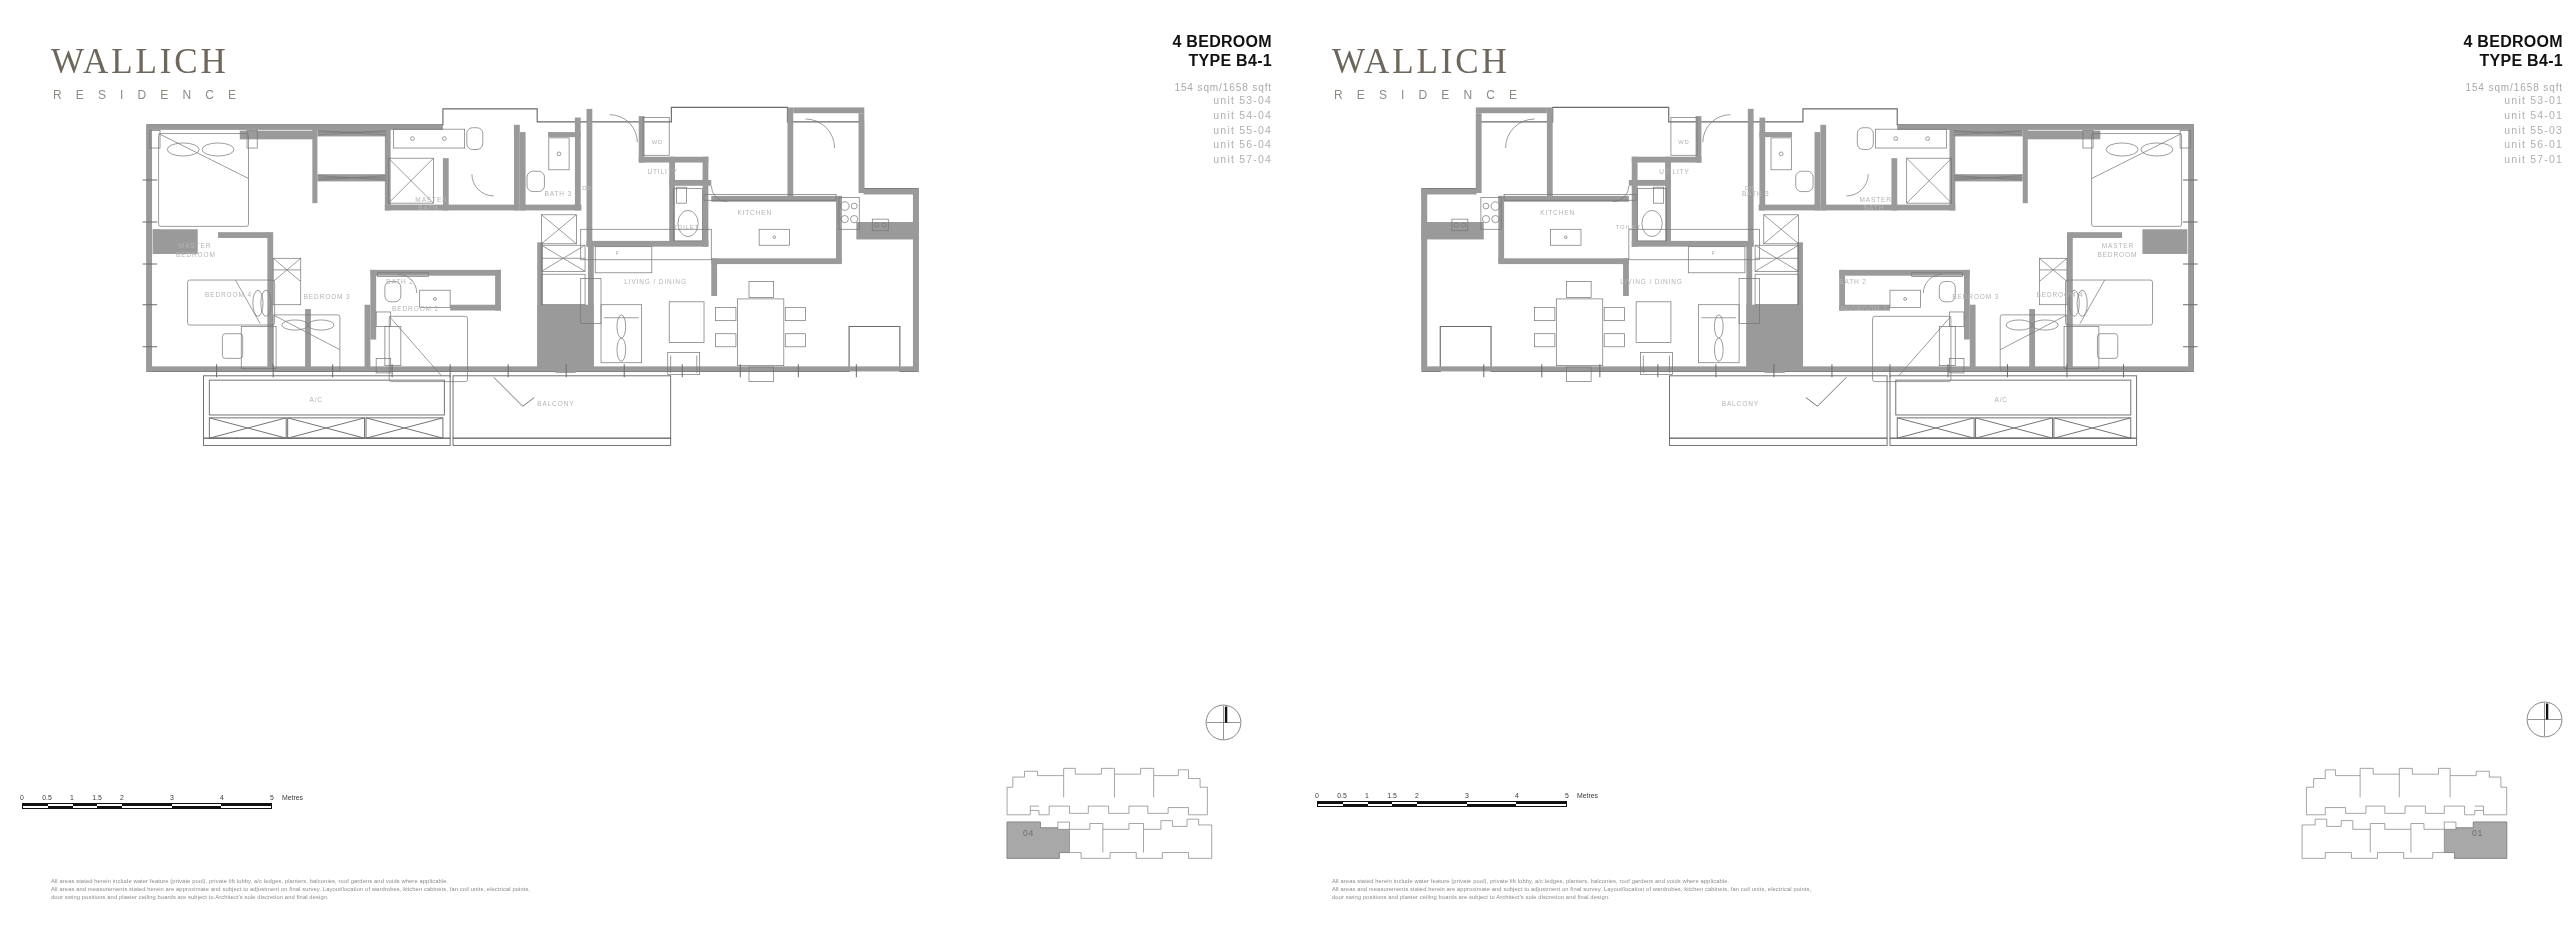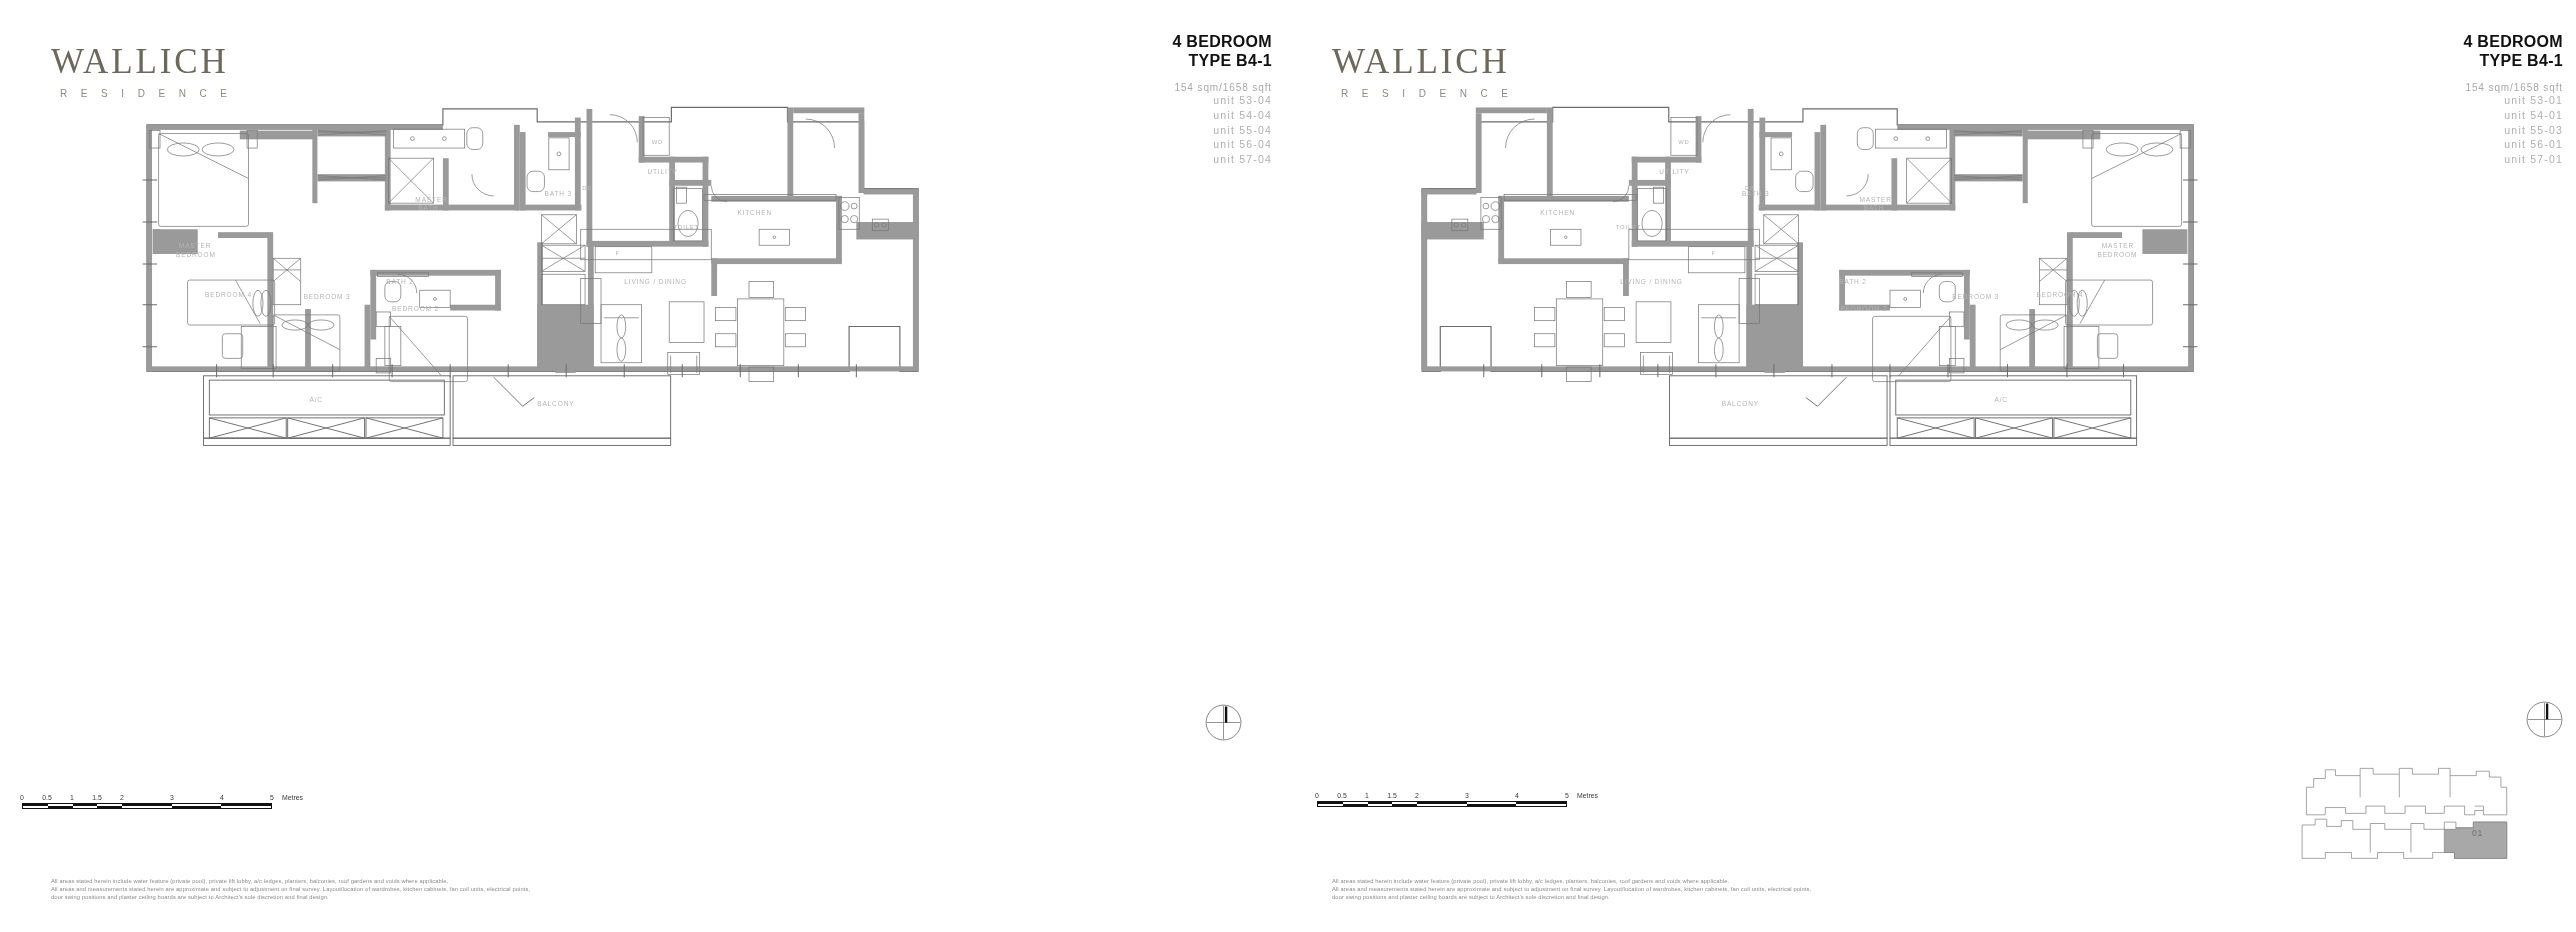--- a/index.html
+++ b/index.html
@@ -20,25 +20,25 @@
     font-family: "Liberation Serif", serif;
     font-size: 35px;
     letter-spacing: 2.9px;
     color: #6e685c;
     font-weight: 400;
     line-height: 1;
     white-space: nowrap;
   }
   .logo-sub {
     font-family: "Liberation Sans", sans-serif;
-    font-size: 10px;
+    font-size: 12px;
     letter-spacing: 5.4px;
     color: #8d8a82;
     margin-top: 8.7px;
-    margin-left: 9px;
+    margin-left: 2px;
     white-space: nowrap;
   }
 
   
   .titleblock { position: absolute; text-align: right; }
   .tb-type {
     font-family: "Liberation Sans", sans-serif;
     font-weight: bold;
     font-size: 16px;
     letter-spacing: 0.3px;
@@ -393,20 +393,49 @@
     <div class="north" style="left:1201px; top:700px;">
       <svg width="45" height="45" viewBox="0 0 62 62" xmlns="http://www.w3.org/2000/svg">
         <circle cx="31" cy="31" r="24" fill="none" stroke="#5a5a5a" stroke-width="1"></circle>
         <path d="M31,8 L31,54" stroke="#5a5a5a" stroke-width="0.9"></path>
         <path d="M8,31 L54,31" stroke="#5a5a5a" stroke-width="0.9"></path>
         <path d="M33,9 L36,31 L33,31 Z" fill="#111"></path>
         <rect x="33" y="9" width="3.2" height="22" fill="#111"></rect>
       </svg>
     </div>
 
+    <div class="keyplan" style="left:994px; top:758px;">
+      <svg width="254" height="102" viewBox="0 0 350 140" xmlns="http://www.w3.org/2000/svg">
+
+        <g fill="none" stroke="#777" stroke-width="0.9">
+          <path d="M18,40 L26,40 L26,26 L42,26 L42,18 L60,18 L60,24 L96,24 L96,14 L112,14
+                   L112,22 L148,22 L148,14 L166,14 L166,22 L202,22 L202,14 L220,14 L220,24
+                   L254,24 L254,16 L268,16 L268,28 L284,28 L284,40 L294,40 L294,78 L268,78
+                   L268,68 L240,68 L240,76 L212,76 L212,66 L186,66 L186,76 L158,76 L158,66
+                   L130,66 L130,76 L104,76 L104,66 L76,66 L76,78 L62,78 L62,72 L50,72
+                   L50,78 L18,78 Z"></path>
+          <path d="M96,24 L96,54 M166,22 L166,54 M220,24 L220,54"></path>
+          <path d="M50,72 L50,66 L62,66"></path>
+        </g>
+
+        <g fill="none" stroke="#777" stroke-width="0.9">
+          <path d="M18,88 L18,138 L90,138 L90,130 L120,130 L120,138 L160,138 L160,130
+                   L196,130 L196,138 L232,138 L232,130 L268,130 L268,138 L300,138 L300,92
+                   L282,92 L282,84 L266,84 L266,94 L246,94 L246,86 L230,86 L230,98
+                   L206,98 L206,90 L186,90 L186,98 L150,98 L150,90 L132,90 L132,98
+                   L104,98 L104,88 L88,88 L88,96 L64,96 L64,88 Z"></path>
+          <path d="M150,98 L150,130 M206,98 L206,130"></path>
+        </g>
+
+        <g>
+          <path d="M18,88 L18,138 L90,138 L90,130 L104,130 L104,98 L88,98 L88,96 L64,96 L64,88 Z" fill="#a8a8a8" stroke="#7d7d7d" stroke-width="0.9"></path>
+        </g>
+      </svg>
+      <span class="kp-label" style="left:29px; top:70px;">04</span>
+    </div>
 
     <div class="disclaimer" style="left:51px; top:877px;">
       <p>All areas stated herein include water feature (private pool), private lift lobby, a/c ledges, planters, balconies, roof gardens and voids where applicable.</p>
       <p>All areas and measurements stated herein are approximate and subject to adjustment on final survey. Layout/location of wardrobes, kitchen cabinets, fan coil units, electrical points,</p>
       <p>door swing positions and plaster ceiling boards are subject to Architect's sole discretion and final design.</p>
     </div>
   </div>
 
   <div class="panel panel-right">
 

